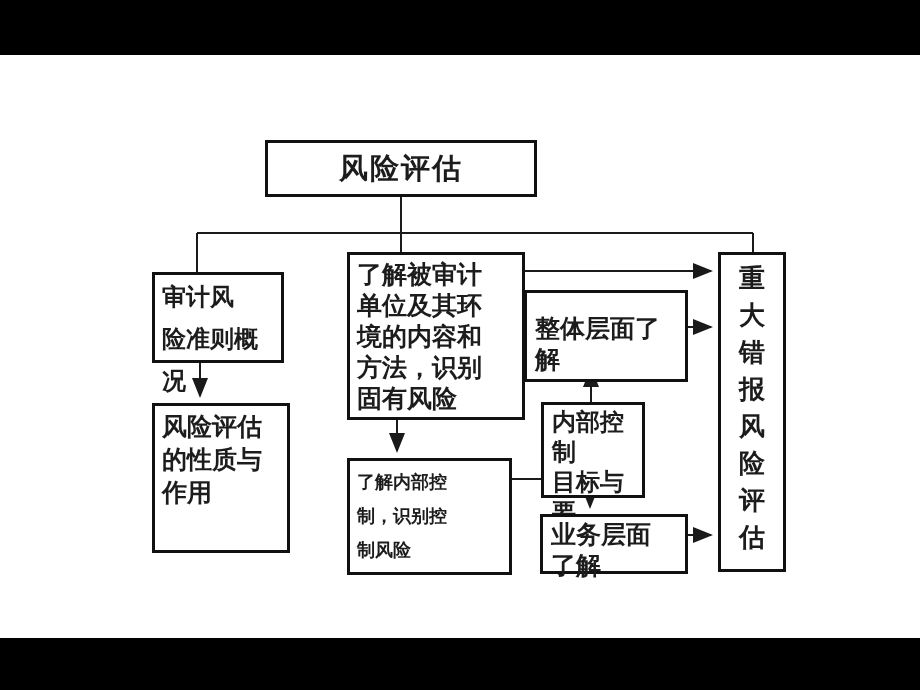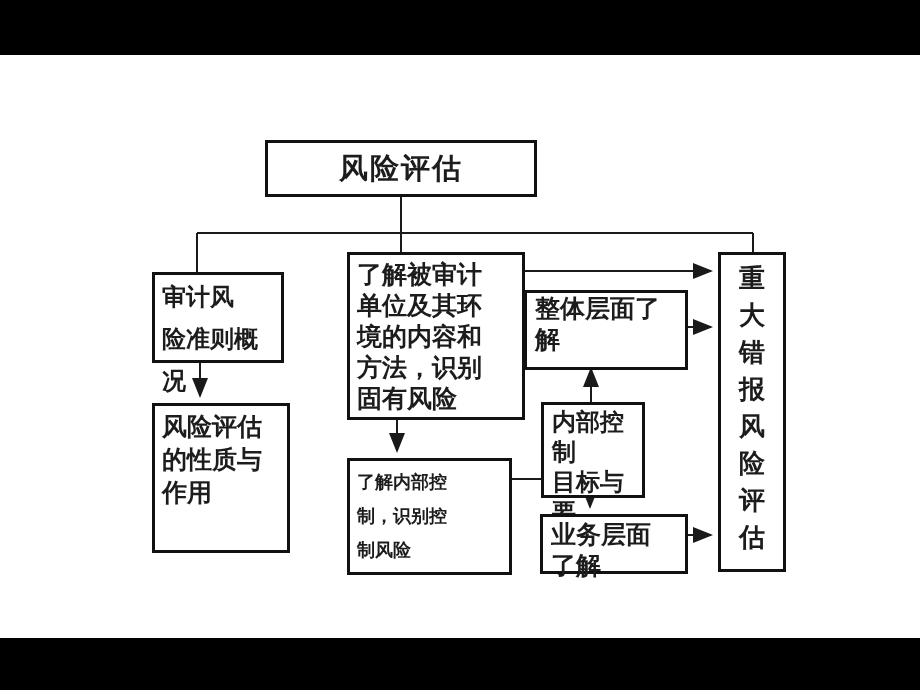--- a/index.html
+++ b/index.html
@@ -39,22 +39,22 @@
     letter-spacing: 2px;
   }
   .box-audit     { left: 152px; top: 272px; width: 132px; height: 91px;
                    font-size: 24px; line-height: 42px; padding: 1px 2px 0 7px; }
   .box-nature    { left: 152px; top: 403px; width: 138px; height: 150px;
                    font-size: 25px; line-height: 33px; padding: 4px 2px 0 7px; }
   .box-entity    { left: 347px; top: 252px; width: 178px; height: 168px;
                    font-size: 25px; line-height: 31px; padding: 4px 0 0 7px; }
   .box-ic-under  { left: 347px; top: 458px; width: 165px; height: 117px;
                    font-size: 18px; line-height: 34px; padding: 5px 0 0 7px; font-family: Liberation Mono, monospace; }
-  .box-overall   { left: 524px; top: 290px; width: 164px; height: 80px;
-                   font-size: 25px; line-height: 31px; padding: 0 0 0 8px; }
+  .box-overall   { left: 524px; top: 290px; width: 164px; height: 92px;
+                   font-size: 25px; line-height: 31px; padding: 20px 0 0 8px; }
   .box-ic-obj    { left: 541px; top: 402px; width: 104px; height: 96px;
                    font-size: 24px; line-height: 30px; padding: 2px 0 0 8px; }
   .box-business  { left: 540px; top: 514px; width: 148px; height: 60px;
                    font-size: 25px; line-height: 31px; padding: 2px 0 0 8px; }
   .box-material  { left: 718px; top: 252px; width: 68px; height: 320px;
                    font-size: 26px; line-height: 37px; padding-top: 5px;
                    text-align: center; }
 
   svg.connectors {
     position: absolute;

